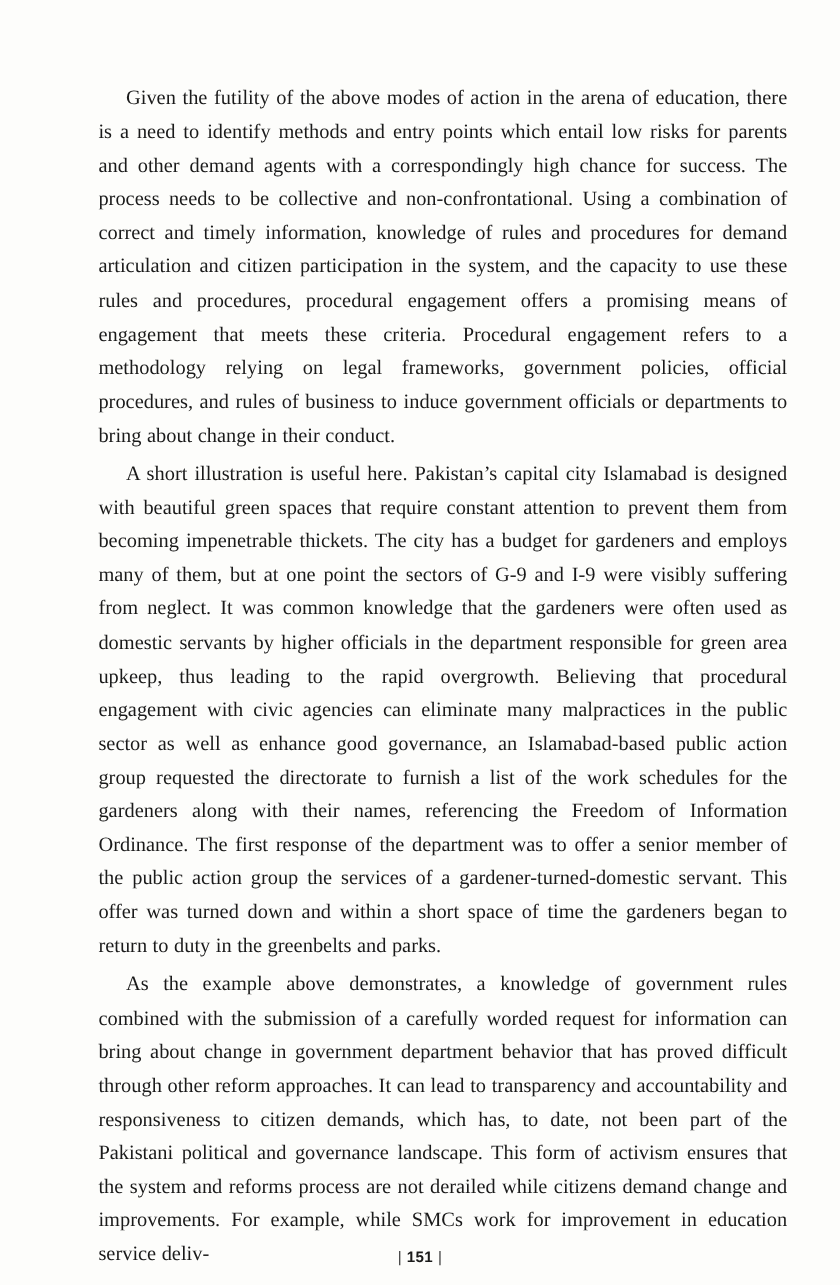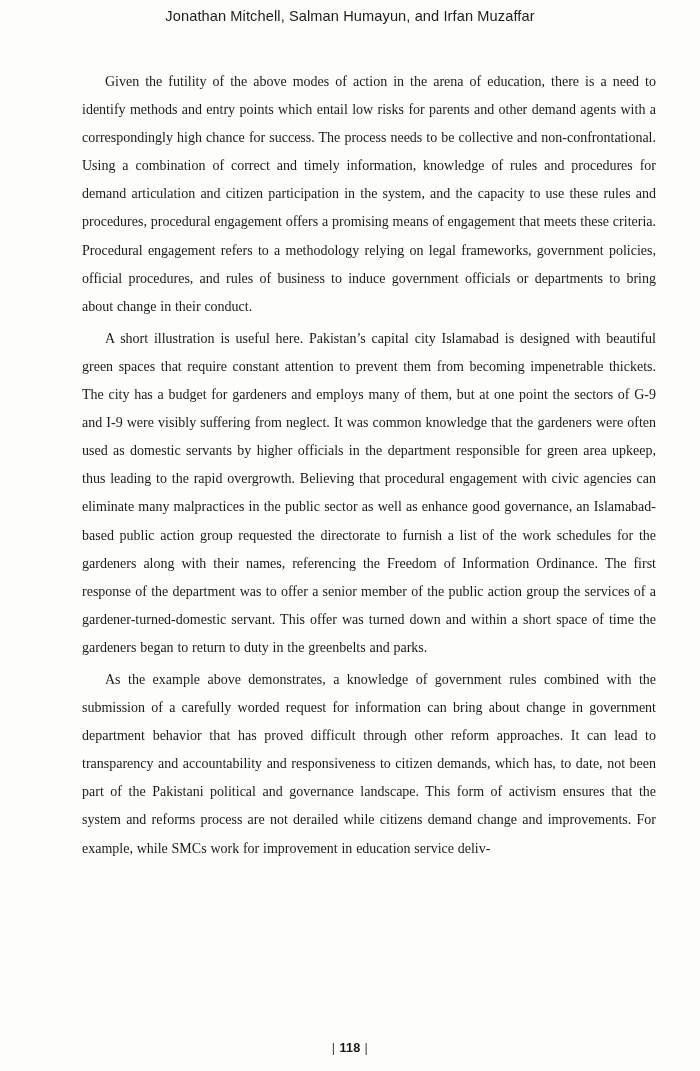--- a/index.html
+++ b/index.html
@@ -44,21 +44,21 @@
   .text-column {
     position: absolute;
     left: 82px;
     top: 68px;
     width: 574px;
   }
 
   .body-paragraph {
     margin: 0;
     font-family: "Liberation Serif", serif;
-    font-size: 14px;
+    font-size: 17px;
     line-height: 28.1px;
     text-align: justify;
     text-justify: inter-word;
     text-indent: 23px;
     color: #1a1a1a;
     word-spacing: 0.02em;
     hyphens: none;
   }
 
   .body-paragraph + .body-paragraph {
@@ -93,29 +93,28 @@
   .folio-number {
     display: inline-block;
     font-weight: 700;
   }
 </style>
 </head>
 <body>
 
 <div class="page">
 
-  <div class="running-header">Jonathan Mitchell, Salman Humayun, and Irfan Muzaffar</div>
 
   <div class="text-column">
 
     <p class="body-paragraph">Given the futility of the above modes of action in the arena of education, there is a need to identify methods and entry points which entail low risks for parents and other demand agents with a correspondingly high chance for success. The process needs to be collective and non-confrontational. Using a combination of correct and timely information, knowledge of rules and procedures for demand articulation and citizen participation in the system, and the capacity to use these rules and procedures, procedural engagement offers a promising means of engagement that meets these criteria. Procedural engagement refers to a methodology relying on legal frameworks, government policies, official procedures, and rules of business to induce government officials or departments to bring about change in their conduct.</p>
 
     <p class="body-paragraph">A short illustration is useful here. Pakistan’s capital city Islamabad is designed with beautiful green spaces that require constant attention to prevent them from becoming impenetrable thickets. The city has a budget for gardeners and employs many of them, but at one point the sectors of G-9 and I-9 were visibly suffering from neglect. It was common knowledge that the gardeners were often used as domestic servants by higher officials in the department responsible for green area upkeep, thus leading to the rapid overgrowth. Believing that procedural engagement with civic agencies can eliminate many malpractices in the public sector as well as enhance good governance, an Islamabad-based public action group requested the directorate to furnish a list of the work schedules for the gardeners along with their names, referencing the Freedom of Information Ordinance. The first response of the department was to offer a senior member of the public action group the services of a gardener-turned-domestic servant. This offer was turned down and within a short space of time the gardeners began to return to duty in the greenbelts and parks.</p>
 
     <p class="body-paragraph truncated">As the example above demonstrates, a knowledge of government rules combined with the submission of a carefully worded request for information can bring about change in government department behavior that has proved difficult through other reform approaches. It can lead to transparency and accountability and responsiveness to citizen demands, which has, to date, not been part of the Pakistani political and governance landscape. This form of activism ensures that the system and reforms process are not derailed while citizens demand change and improvements. For example, while SMCs work for improvement in education service deliv-</p>
 
   </div>
 
   <div class="page-footer">
-    <span class="folio-rule">|</span><span class="folio-number">118</span><span class="folio-rule">|</span>
+    <span class="folio-rule">|</span><span class="folio-number">151</span><span class="folio-rule">|</span>
   </div>
 
 </div>
 
 </body></html>

